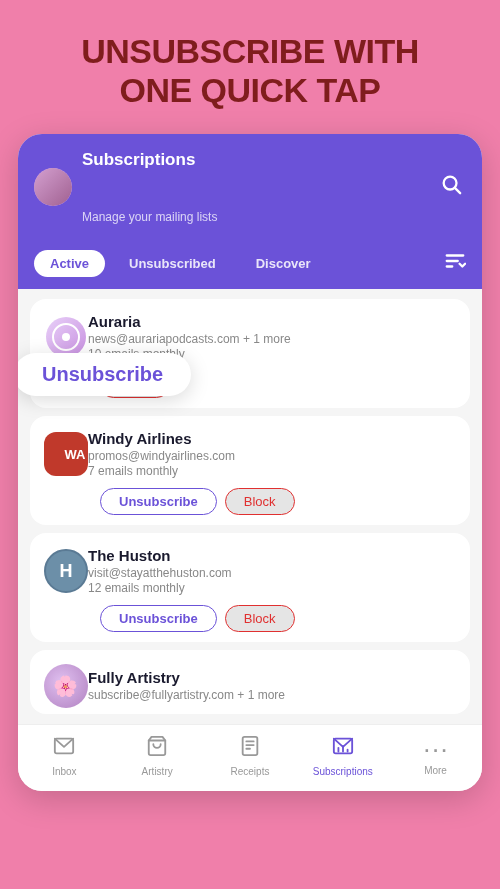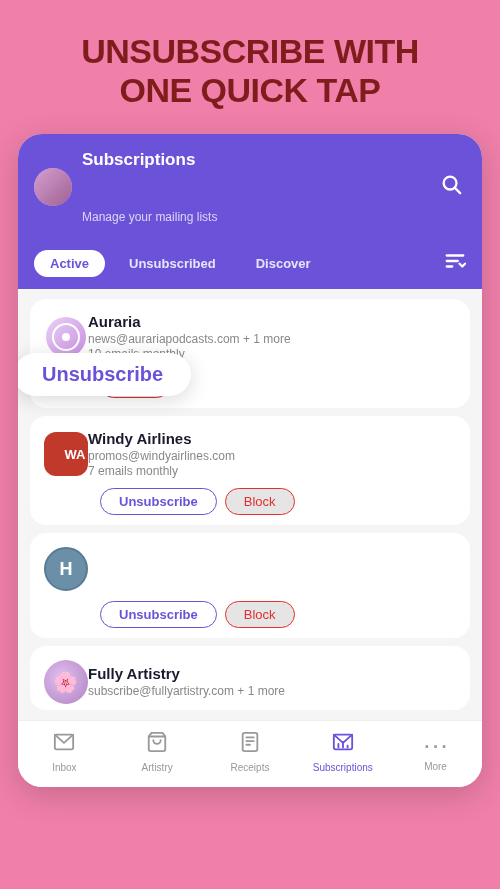--- a/index.html
+++ b/index.html
@@ -396,20 +396,25 @@
         <button class="btn-unsub">Unsubscribe</button>
         <button class="btn-block">Block</button>
       </div>
     </div>
 
     <div class="sub-card">
       <div class="sub-card-top">
         <div class="h-logo">
           <span>H</span>
         </div>
+        <div class="sub-info">
+          <h3>The Huston</h3>
+          <p class="sub-email">visit@stayatthehuston.com</p>
+          <p class="sub-freq">12 emails monthly</p>
+        </div>
       </div>
       <div class="sub-actions">
         <button class="btn-unsub">Unsubscribe</button>
         <button class="btn-block">Block</button>
       </div>
     </div>
 
     <div class="sub-card partial">
       <div class="sub-card-top">
         <div class="fa-logo">

